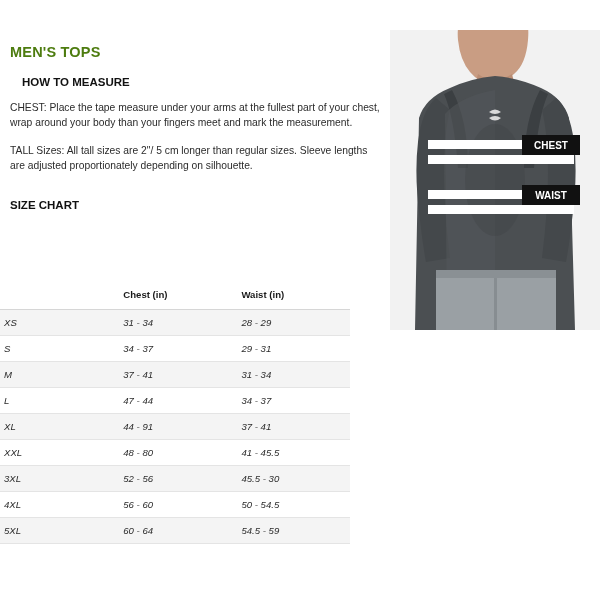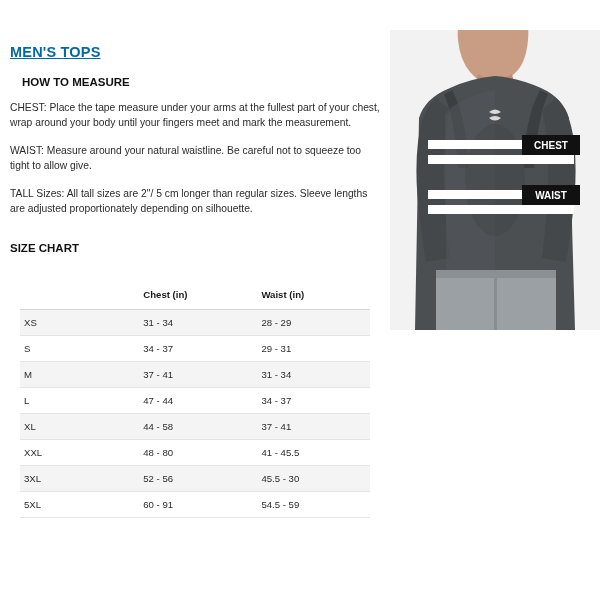--- a/index.html
+++ b/index.html
@@ -38,22 +38,21 @@
     position: absolute;
     left: 10px;
     top: 44px;
     width: 370px;
   }
   h1.title {
     font-size: 14.5px;
     font-weight: bold;
     letter-spacing: 0.2px;
     margin: 0 0 16px 0;
-    color: #0369a1;
-    text-decoration: underline;
+    color: #4d7c0f;
   }
   h2.subhead {
     font-size: 11.5px;
     font-weight: bold;
     margin: 0 0 12px 12px;
     color: #111;
   }
   p.para {
     font-size: 10.3px;
     line-height: 15px;
@@ -63,38 +62,39 @@
   h2.chart-title {
     font-size: 11.5px;
     font-weight: bold;
     margin: 26px 0 20px 0;
     color: #111;
   }
 
   
   table.size-chart {
     position: absolute;
-    left: 20px;
+    left: 0;
     top: 282px;
     width: 350px;
     border-collapse: collapse;
     font-size: 9.6px;
   }
   table.size-chart th {
     text-align: left;
     font-weight: bold;
     font-size: 9.6px;
     color: #1a1a1a;
     padding: 7px 4px 9px 4px;
     border-bottom: 1px solid #d6d6d6;
   }
   table.size-chart td {
     padding: 7px 4px 7px 4px;
     color: #2b2b2b;
     border-bottom: 1px solid #e4e4e4;
+    font-style: italic;
   }
   table.size-chart tbody tr:nth-child(odd) {
     background: #f4f4f4;
   }
   table.size-chart tbody tr:nth-child(even) {
     background: #ffffff;
   }
   .col-size { width: 120px; }
   .col-chest { width: 118px; }
   .col-waist { width: 112px; }
@@ -138,22 +138,21 @@
       <rect x="38" y="160" width="146" height="9" fill="#ffffff"></rect>
       <rect x="38" y="175" width="146" height="9" fill="#ffffff"></rect>
       <rect x="132" y="155" width="58" height="20" fill="#111111"></rect>
       <text x="161" y="169" font-family="Liberation Sans, sans-serif" font-size="10" font-weight="bold" fill="#ffffff" text-anchor="middle">WAIST</text>
     </svg>
   </div>
 
   <div class="content">
     <h1 class="title">MEN'S TOPS</h1>
     <h2 class="subhead">HOW TO MEASURE</h2>
-    <p class="para">CHEST: Place the tape measure under your arms at the fullest part of your chest, wrap around your body until your fingers meet and mark the measurement.</p>
-    <p class="para">WAIST: Measure around your natural waistline. Be careful not to squeeze too tight to allow give.</p>
+    <p class="para">CHEST: Place the tape measure under your arms at the fullest part of your chest, wrap around your body than your fingers meet and mark the measurement.</p>
     <p class="para">TALL Sizes: All tall sizes are 2"/ 5 cm longer than regular sizes. Sleeve lengths are adjusted proportionately depending on silhouette.</p>
     <h2 class="chart-title">SIZE CHART</h2>
   </div>
 
   <table class="size-chart">
     <thead>
       <tr>
         <th class="col-size"></th>
         <th class="col-chest">Chest (in)</th>
         <th class="col-waist">Waist (in)</th>
@@ -175,34 +174,39 @@
         <td>37 - 41</td>
         <td>31 - 34</td>
       </tr>
       <tr>
         <td>L</td>
         <td>47 - 44</td>
         <td>34 - 37</td>
       </tr>
       <tr>
         <td>XL</td>
-        <td>44 - 58</td>
+        <td>44 - 91</td>
         <td>37 - 41</td>
       </tr>
       <tr>
         <td>XXL</td>
         <td>48 - 80</td>
         <td>41 - 45.5</td>
       </tr>
       <tr>
         <td>3XL</td>
         <td>52 - 56</td>
         <td>45.5 - 30</td>
       </tr>
       <tr>
+        <td>4XL</td>
+        <td>56 - 60</td>
+        <td>50 - 54.5</td>
+      </tr>
+      <tr>
         <td>5XL</td>
-        <td>60 - 91</td>
+        <td>60 - 64</td>
         <td>54.5 - 59</td>
       </tr>
     </tbody>
   </table>
 
 </div>
 
 </body></html>

